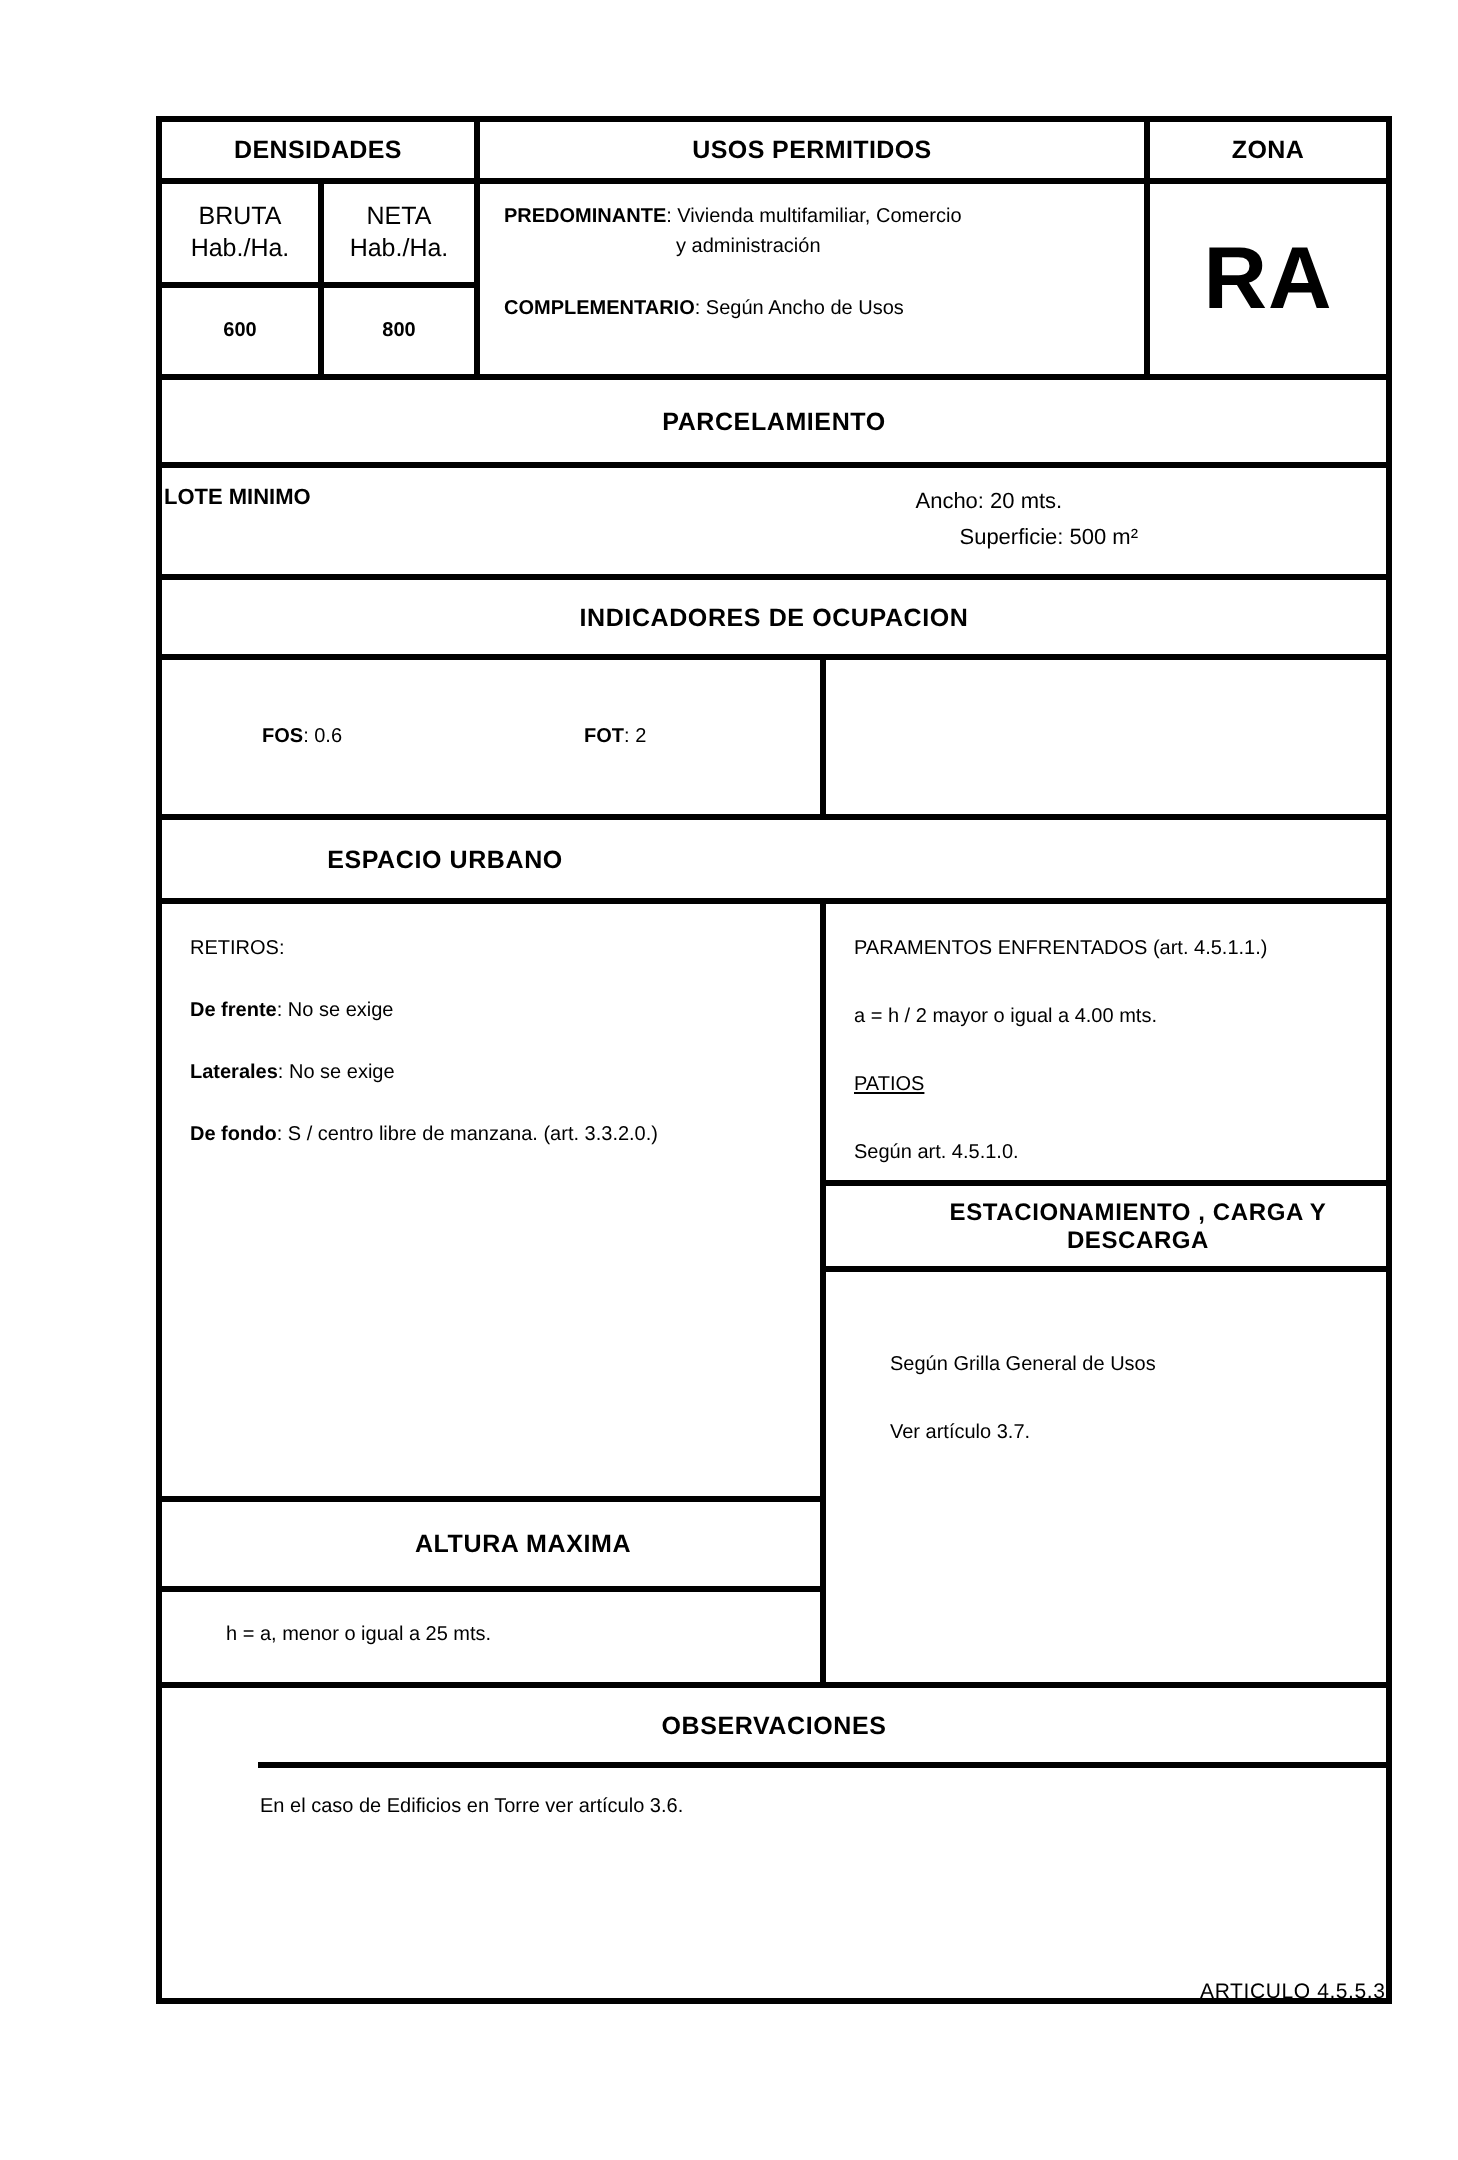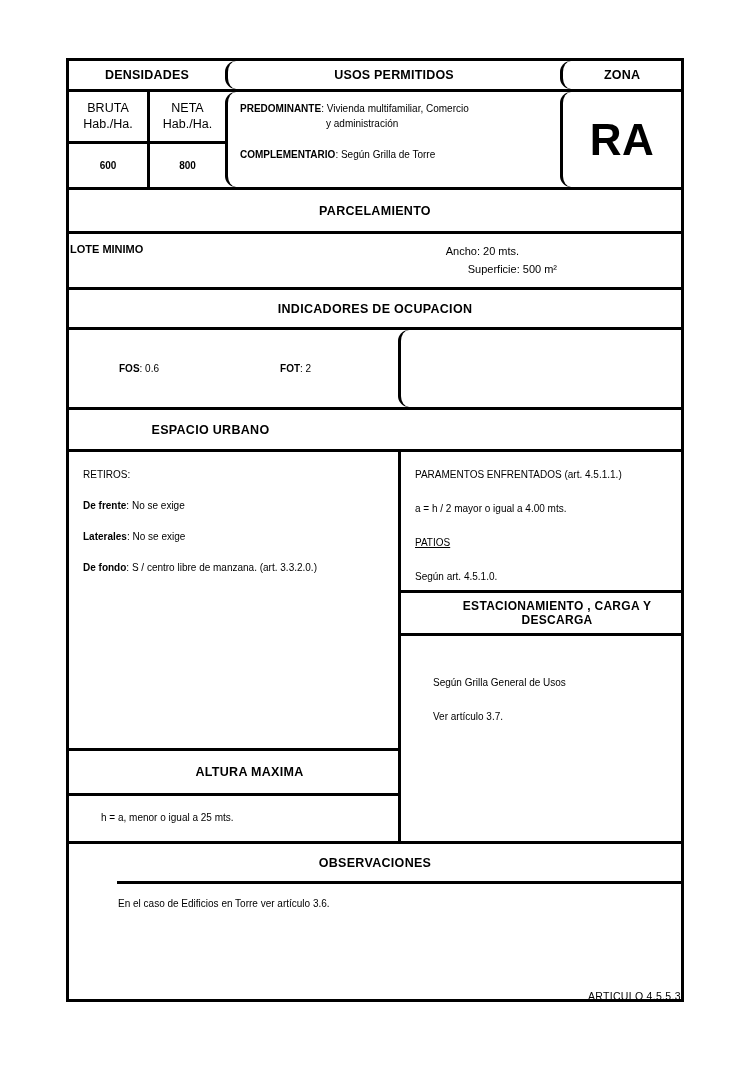--- a/index.html
+++ b/index.html
@@ -11,21 +11,21 @@
     width: 729px;
     height: 1080px;
     font-family: "Liberation Sans", sans-serif;
     color: #000000;
     position: relative;
     overflow: hidden;
   }
 
   .sheet {
     position: absolute;
-    left: 0; top: 0;
+    left: 12px; top: 0;
     width: 647px;
     height: 1080px;
     background: #fff;
   }
 
   
   .zoning-table {
     position: absolute;
     left: 66px;
     top: 58px;
@@ -43,21 +43,20 @@
     border-top: 3px solid #000;
   }
 
   .cell {
     box-sizing: border-box;
     position: relative;
     background: #fff;
   }
   .cell + .cell {
     border-left: 3px solid #000;
-    border-radius: 11px;
   }
 
   .hdr {
     text-align: center;
     font-weight: bold;
     font-size: 12.5px;
     letter-spacing: 0.2px;
     display: flex;
     align-items: center;
     justify-content: center;
@@ -300,21 +299,21 @@
           <div class="dens-col">
             <span class="dens-val">800</span>
           </div>
         </div>
       </div>
 
       <div class="cell usos-body">
         <div class="usos-line"><b>PREDOMINANTE</b><span>: Vivienda multifamiliar, Comercio</span></div>
         <div class="usos-line usos-cont">y administración</div>
         <div class="usos-gap"></div>
-        <div class="usos-line"><b>COMPLEMENTARIO</b><span>:  Según Grilla de Torre</span></div>
+        <div class="usos-line"><b>COMPLEMENTARIO</b><span>:  Según Ancho de Usos</span></div>
       </div>
 
       <div class="cell zona-body">
         <span class="zona-code">RA</span>
       </div>
     </div>
 
     <div class="row r-parcel">
       <div class="cell banner full">
         <span>PARCELAMIENTO</span>

